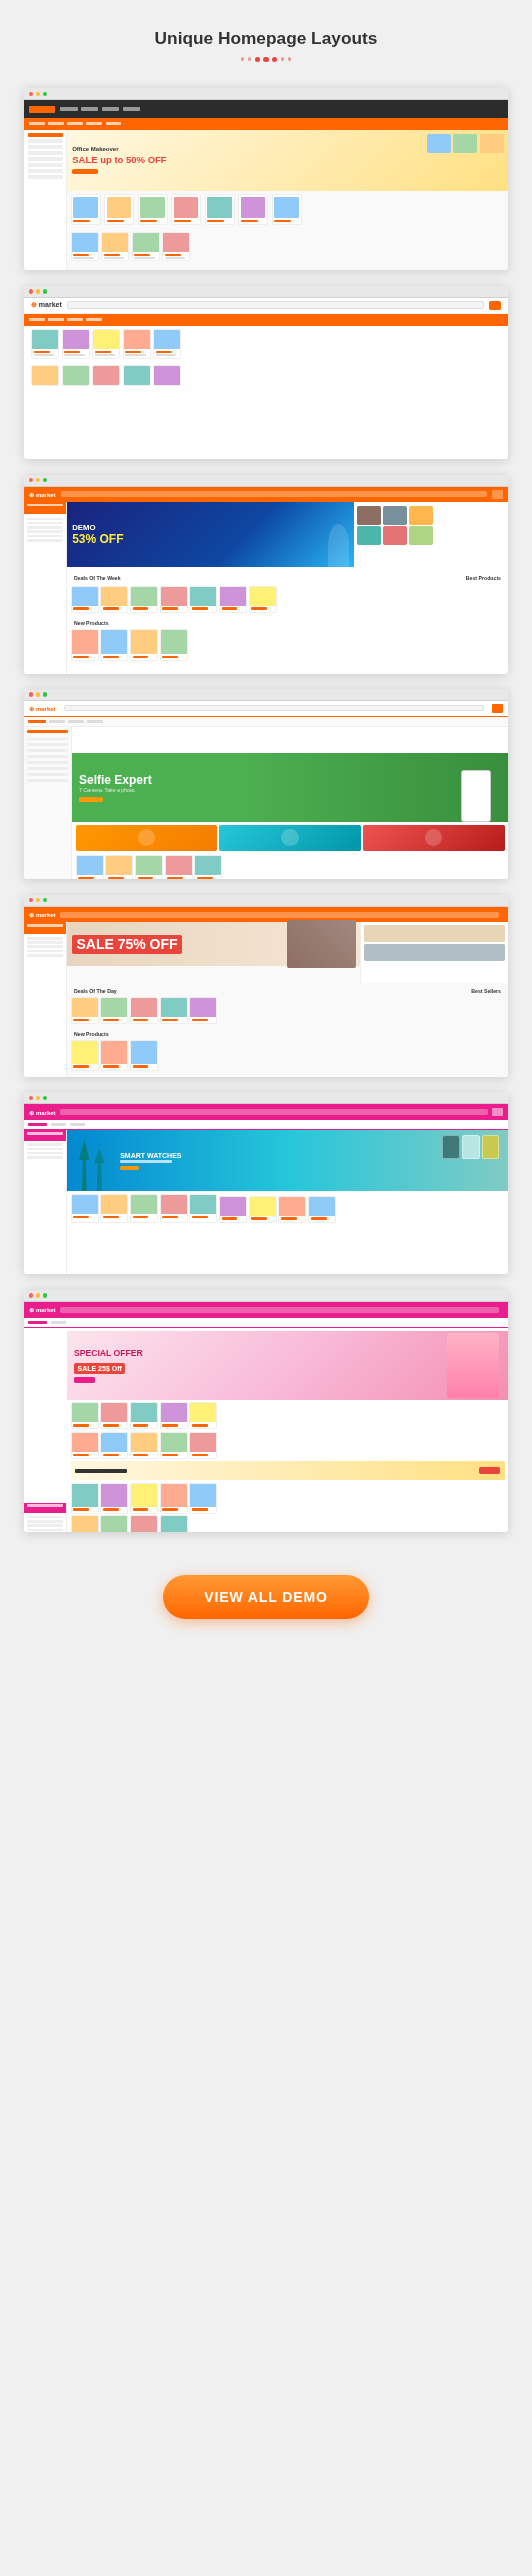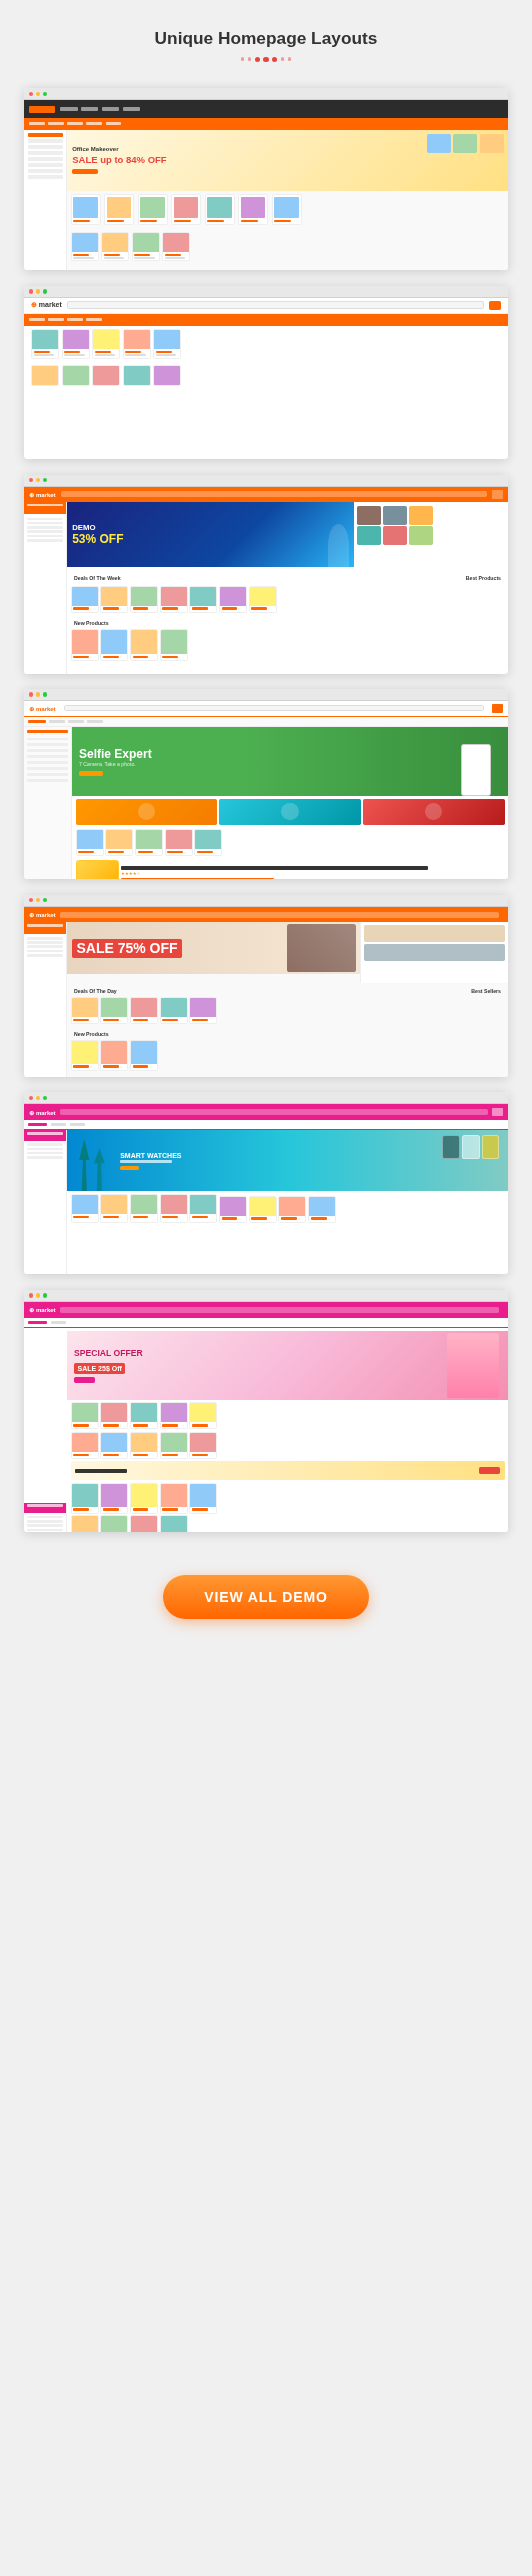--- a/index.html
+++ b/index.html
@@ -329,20 +329,21 @@
       flex: 1;
       background: #fff;
     }
     .selfie-banner {
       height: 69px;
       background: linear-gradient(to right, #4caf50 40%, #388e3c 100%);
       display: flex;
       align-items: center;
       padding: 7px;
       position: relative;
+      margin-top: 26px;
     }
     .selfie-phone {
       width: 30px;
       height: 52px;
       background: #fff;
       border-radius: 2.6px;
       position: absolute;
       right: 17.3px;
       bottom: 0;
       border: 1.7px solid #ccc;
@@ -374,21 +375,21 @@
     .layout-5 .sidebar-5 {
       width: 43px;
       background: #fff;
       border-right: 0.9px solid #eee;
     }
     .layout-5 .main-5 {
       flex: 1;
       background: #f9f9f9;
     }
     .furniture-banner {
-      height: 52px;
+      height: 44px;
       background: linear-gradient(to right, #e8d5c0 0%, #f5e6d3 100%);
       display: flex;
       align-items: center;
       padding: 5.2px;
       position: relative;
     }
     .sale-75 {
       font-size: 14px;
       font-weight: 900;
       color: #fff;
@@ -598,21 +599,21 @@
         <div class="sidebar-item-mini"></div>
         <div class="sidebar-item-mini"></div>
         <div class="sidebar-item-mini"></div>
         <div class="sidebar-item-mini"></div>
         <div class="sidebar-item-mini"></div>
       </div>
       <div class="main-content">
         <div class="hero-banner-1">
           <div class="hero-text-block">
             <div class="hero-sale-text">Office Makeover</div>
-            <div class="hero-sale-big">SALE up to 84% OFF</div>
+            <div class="hero-sale-big">SALE up to 50% OFF</div>
             <div class="hero-btn-mini"></div>
           </div>
 
           <div style="position:absolute;right:4.3px;top:4.3px;display:flex;gap:2.6px;">
             <div style="width:24px;height:19px;background:#90caf9;border-radius:1.7px;"></div>
             <div style="width:24px;height:19px;background:#a5d6a7;border-radius:1.7px;"></div>
             <div style="width:24px;height:19px;background:#ffcc80;border-radius:1.7px;"></div>
           </div>
         </div>
         <div class="product-grid-mini">

